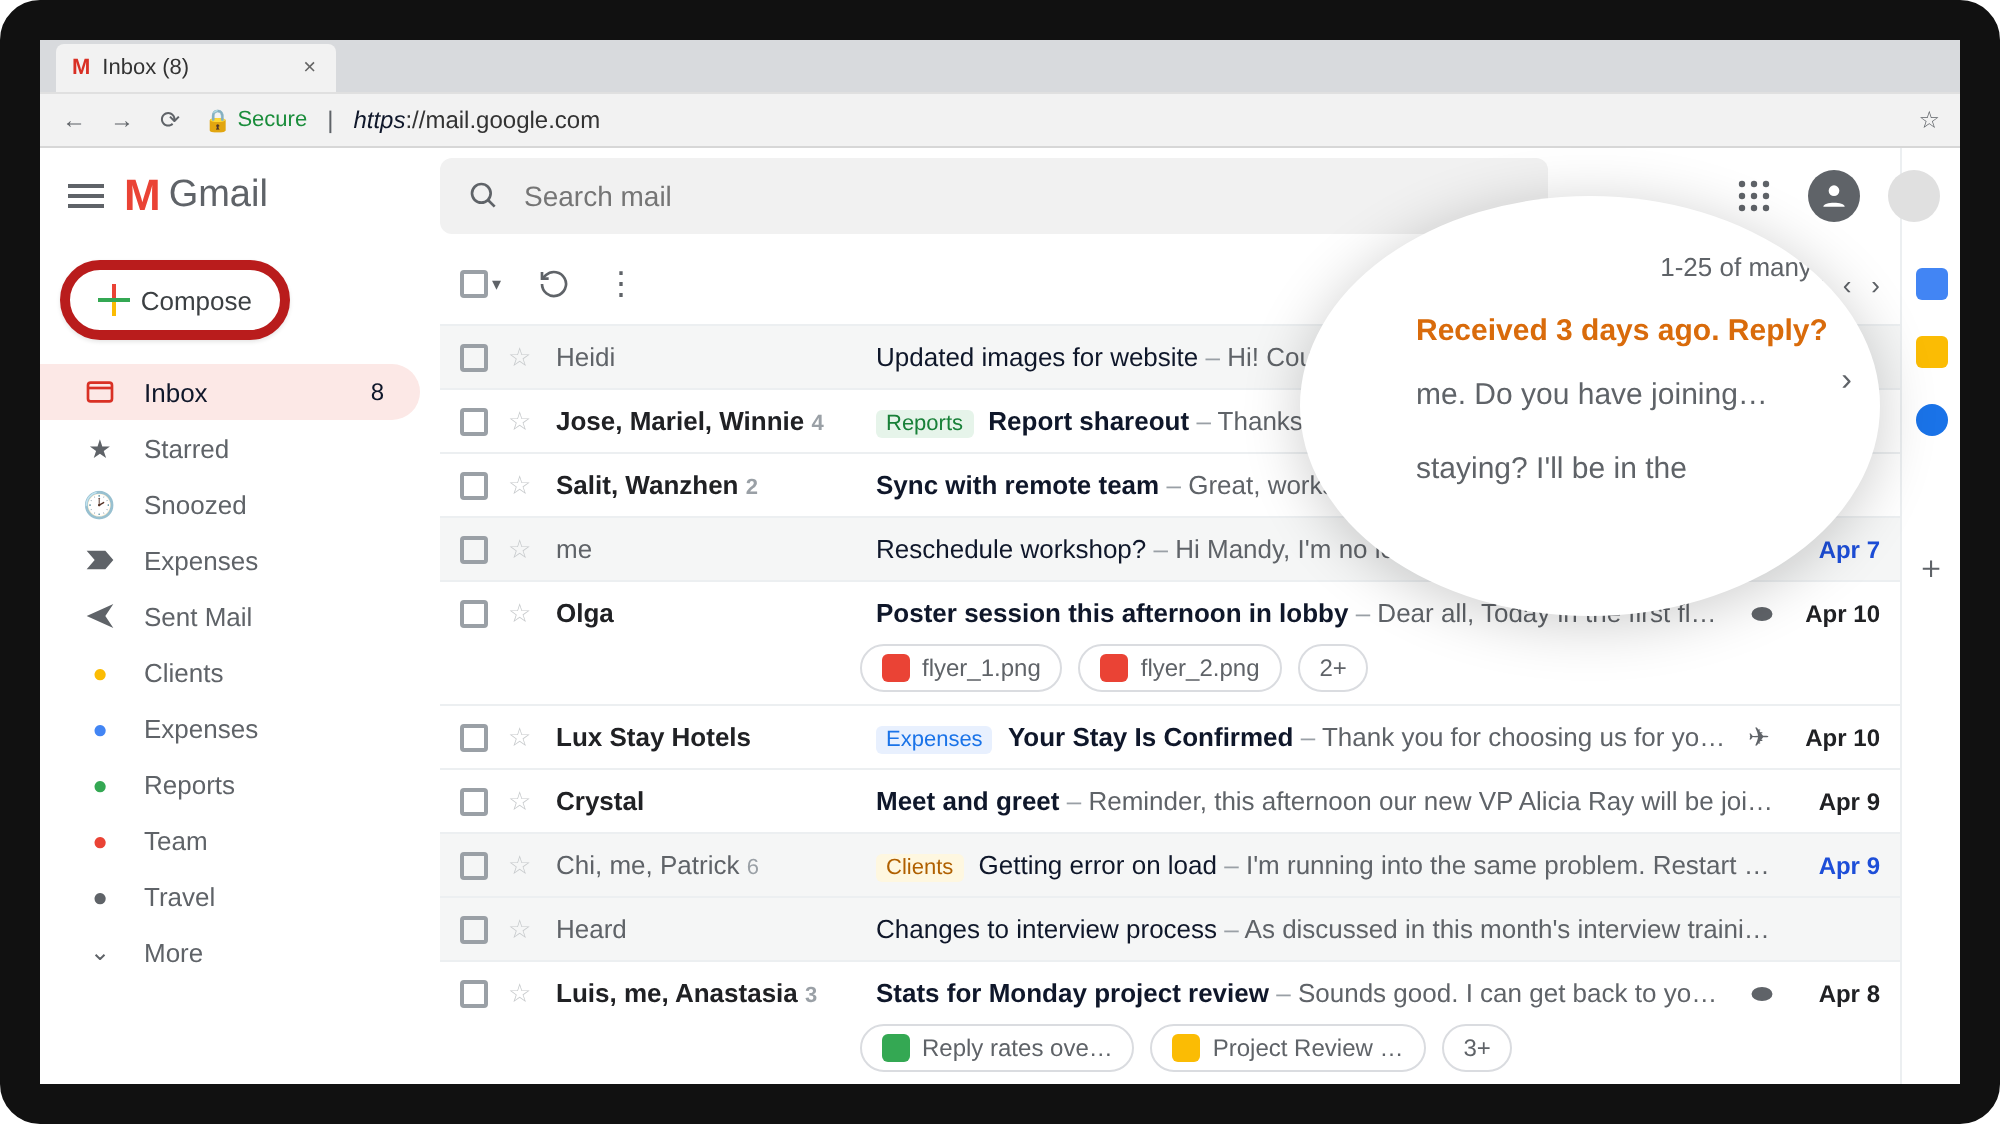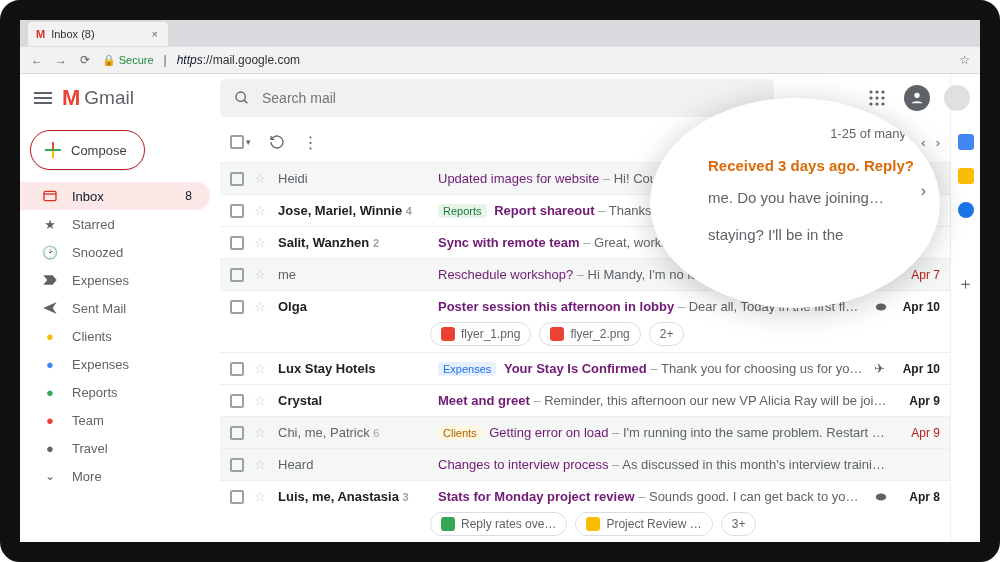--- a/index.html
+++ b/index.html
@@ -39,21 +39,21 @@
 .search { background:#f1f1f1; height:38px; border-radius:6px; display:flex; align-items:center; gap:12px; padding:0 14px; max-width:640px; }
 .search-ic { color:#5f6368; }
 .search input { border:none; background:transparent; outline:none; font-size:14px; color:#737373; flex:1; }
 .header-right { display:flex; align-items:center; gap:14px; padding-right:10px; }
 .apps-grid, .avatar, .account-ic { width:26px; height:26px; display:flex; align-items:center; justify-content:center; color:#5f6368; }
 .account-ic { background:#5f6368; color:#fff; border-radius:50%; font-size:16px; }
 .avatar { background:#e0e0e0; border-radius:50%; }
 
 
 .sidebar { padding-top:56px; font-size:13px; color:#202124; }
-.compose { margin:0 0 12px 10px; width:115px; height:40px; border:1px solid #b91c1c; border-radius:20px; display:flex; align-items:center; gap:10px; padding:0 14px; box-shadow:0 1px 2px rgba(0,0,0,.1); font-size:13px; color:#3c4043; background:#fff; }
+.compose { margin:0 0 12px 10px; width:115px; height:40px; border:5px solid #b91c1c; border-radius:20px; display:flex; align-items:center; gap:10px; padding:0 14px; box-shadow:0 1px 2px rgba(0,0,0,.1); font-size:13px; color:#3c4043; background:#fff; }
 .plus { position:relative; width:16px; height:16px; }
 .plus::before,.plus::after{content:"";position:absolute;background:#fbbc04;}
 .plus::before{left:7px;top:0;width:2px;height:16px;background:#ea4335;}
 .plus::after{top:7px;left:0;height:2px;width:16px;background:#34a853;}
 .plus .b{position:absolute;top:7px;left:8px;height:2px;width:8px;background:#4285f4;}
 .plus .y{position:absolute;left:7px;top:8px;width:2px;height:8px;background:#fbbc04;}
 .nav-item { display:flex; align-items:center; gap:14px; height:28px; padding:0 18px 0 22px; border-top-right-radius:14px; border-bottom-right-radius:14px; color:#5f6368; position:relative; margin-right:10px; }
 .nav-item.active { background:#fce8e6; color:#0f172a; font-weight:400; }
 .nav-item.active .ic { color:#d93025; }
 .nav-item .badge { margin-left:auto; font-size:12px; }
@@ -68,23 +68,23 @@
 .list-toolbar .right { margin-left:auto; display:flex; align-items:center; gap:10px; }
 
 .row { display:flex; align-items:center; gap:10px; padding:0 10px; height:32px; border-top:1px solid #eceff1; font-size:13px; color:#202124; white-space:nowrap; }
 .row.unread { background:#fff; }
 .row.read { background:#f5f6f6; }
 .row.unread .sender, .row.unread .subj, .row.unread .date { font-weight:700; color:#202124; }
 .row.read .sender { color:#5f6368; }
 .row .star-ic { color:#c7cacc; width:14px; }
 .row .sender { width:150px; overflow:hidden; text-overflow:ellipsis; }
 .row .body { flex:1; overflow:hidden; text-overflow:ellipsis; color:#5f6368; }
-.row .body .subj { color:#701a75; }
+.row .body .subj { color:#0f172a; }
 .row .body .sep2 { color:#9aa0a6; }
-.row .date { width:42px; text-align:right; font-size:12px; color:#b91c1c; }
+.row .date { width:42px; text-align:right; font-size:12px; color:#1d4ed8;font-weight:bold; }
 .row .trail-ic { color:#5f6368; width:14px; }
 .label { display:inline-block; padding:1px 5px; border-radius:3px; font-size:11px; margin-right:4px; }
 .label.green { background:#e6f4ea; color:#188038; }
 .label.blue { background:#e8f0fe; color:#1a73e8; }
 .label.orange { background:#fef7e0; color:#b06000; }
 
 .attach-row{ display:flex; align-items:center; gap:8px; padding:0 10px 6px 210px; background:#fff; }
 .chip{ height:24px; border:1px solid #dadce0; border-radius:12px; display:flex; align-items:center; gap:6px; padding:0 10px; font-size:12px; color:#5f6368; background:#fff; }
 .chip .dot{width:14px;height:14px;border-radius:3px;}
 .chip .dot.red{background:#ea4335;} .chip .dot.yel{background:#fbbc04;} .chip .dot.grn{background:#34a853;}

